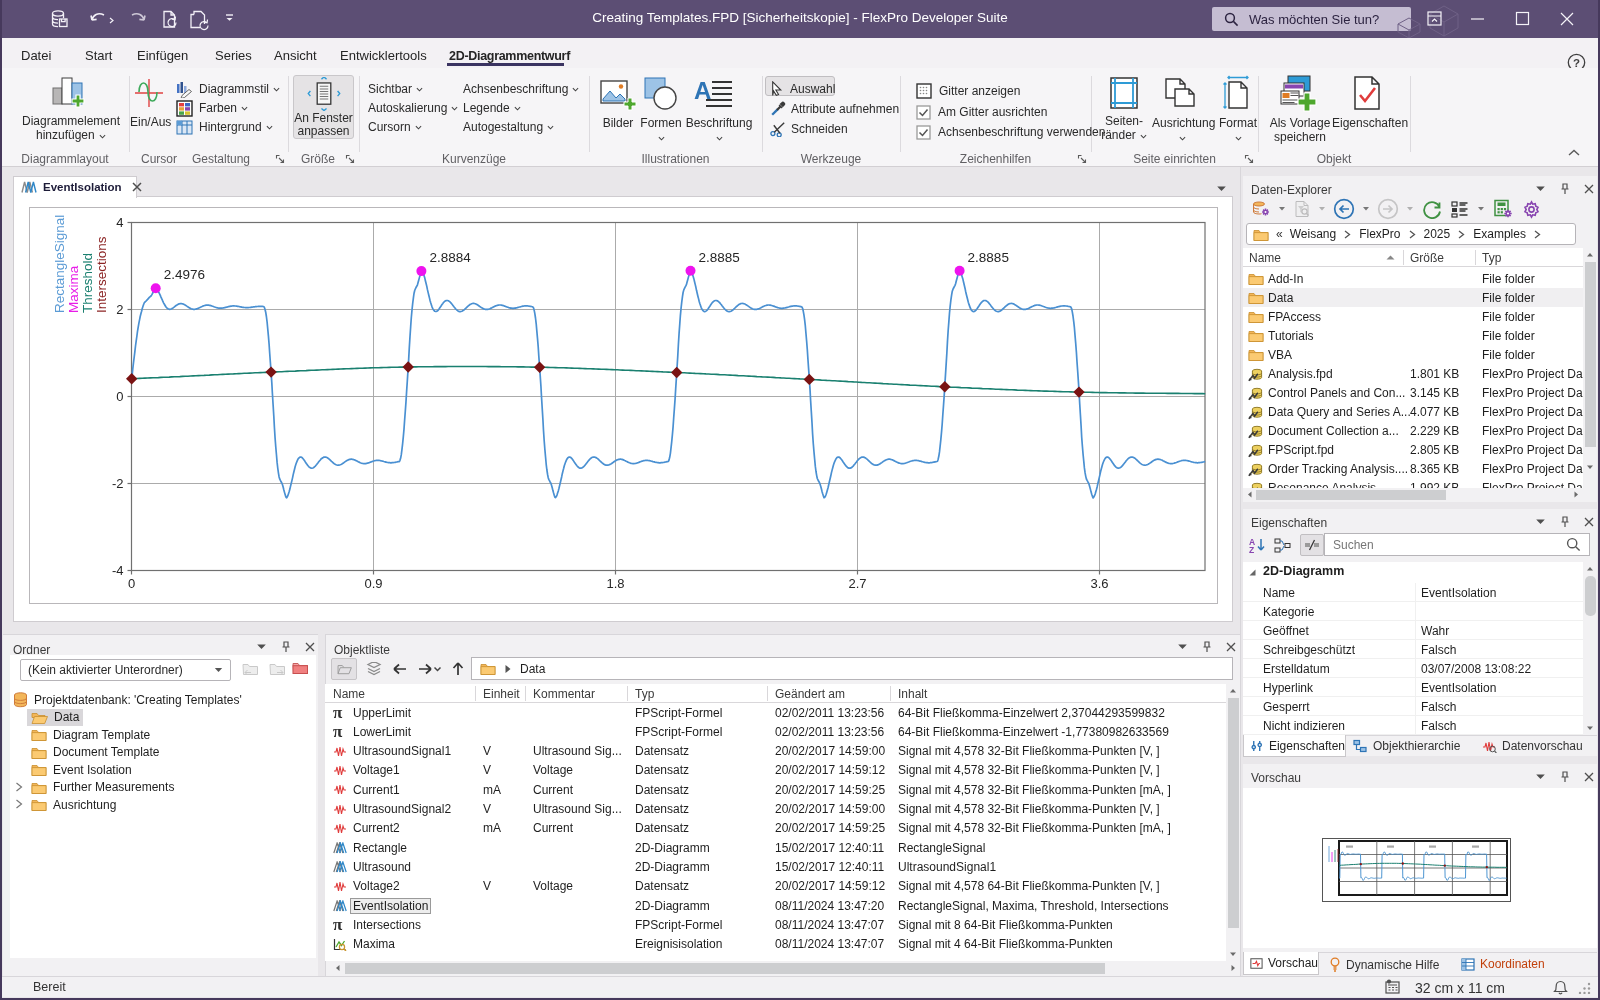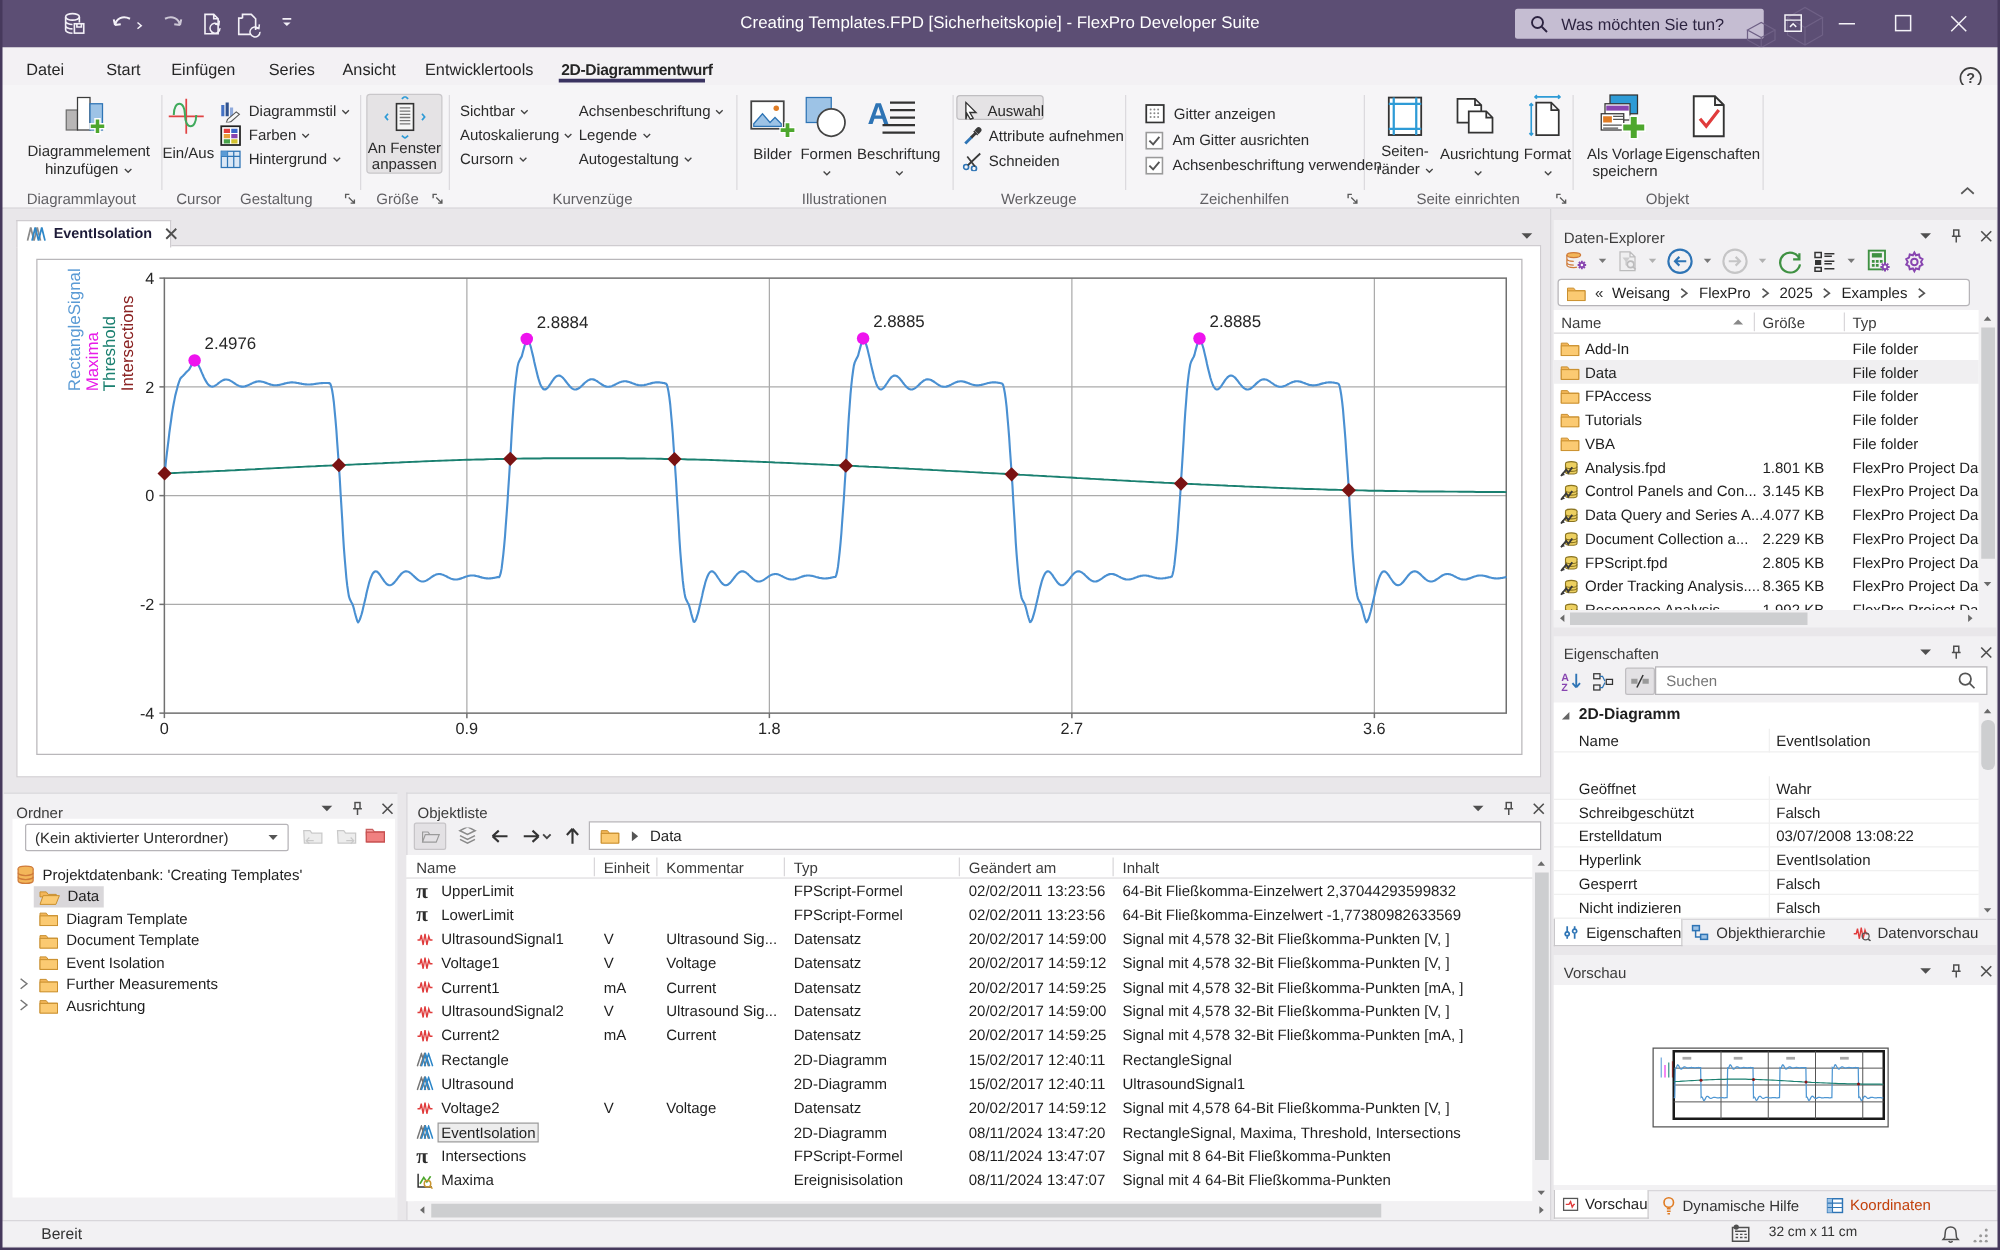--- a/index.html
+++ b/index.html
@@ -1031,20 +1031,24 @@
 <div class="abs" style="left:1243px;top:562px;width:340px;height:173px;background:#fff">
 <svg class="abs" style="left:5px;top:6px" width="9" height="9" viewBox="0 0 9 9">
       <path d="M7.5 1.5 v6 h-6z" fill="#666"></path>
     </svg>
 <div class="abs" style="left:20px;top:2px;font-weight:bold;font-size:12.5px">2D-Diagramm</div>
 <div class="abs" style="left:0;top:21px;width:340px;height:19px;border-bottom:1px solid #f0f0f0">
 <div class="abs" style="left:20px;top:2.5px">Name</div>
 <div class="abs" style="left:178px;top:2.5px">EventIsolation</div>
 <div class="abs" style="left:172px;top:0;width:1px;height:19px;background:#f0f0f0"></div>
 </div>
+<div class="abs" style="left:0;top:40px;width:340px;height:19px;border-bottom:1px solid #f0f0f0">
+<div class="abs" style="left:20px;top:2.5px">Kategorie</div>
+<div class="abs" style="left:172px;top:0;width:1px;height:19px;background:#f0f0f0"></div>
+</div>
 <div class="abs" style="left:0;top:59px;width:340px;height:19px;border-bottom:1px solid #f0f0f0">
 <div class="abs" style="left:20px;top:2.5px">Geöffnet</div>
 <div class="abs" style="left:178px;top:2.5px">Wahr</div>
 <div class="abs" style="left:172px;top:0;width:1px;height:19px;background:#f0f0f0"></div>
 </div>
 <div class="abs" style="left:0;top:78px;width:340px;height:19px;border-bottom:1px solid #f0f0f0">
 <div class="abs" style="left:20px;top:2.5px">Schreibgeschützt</div>
 <div class="abs" style="left:178px;top:2.5px">Falsch</div>
 <div class="abs" style="left:172px;top:0;width:1px;height:19px;background:#f0f0f0"></div>
 </div>
@@ -1175,21 +1179,21 @@
       <span style="margin-left:5px;color:#c2410c">Koordinaten</span>
     </div>
 </div>
 <div class="abs statusbar">
 <div class="abs" style="left:33px;top:3px;font-size:12.5px;color:#333">Bereit</div>
 <svg class="abs" style="left:1384px;top:2px" width="17" height="17" viewBox="0 0 17 17">
       <rect x="2" y="3" width="13" height="11" fill="none" stroke="#4f4f4f" stroke-width="1.2"></rect>
       <circle cx="5" cy="2.6" r="2.1" fill="#4f4f4f"></circle>
       <path d="M4 6 h9 M4.5 8.5 h2 m1.5 0 h2 m1.5 0 h2 M4.5 11 h2 m1.5 0 h2 m1.5 0 h2" stroke="#4f4f4f" stroke-width="1.1"></path>
     </svg>
-<div class="abs" style="left:1415px;top:3px;font-size:11px;color:#333">32 cm x 11 cm</div>
+<div class="abs" style="left:1415px;top:3px;font-size:14px;color:#333">32 cm x 11 cm</div>
 <svg class="abs" style="left:1552px;top:2px" width="17" height="17" viewBox="0 0 17 17" fill="none" stroke="#4f4f4f" stroke-width="1.2">
       <path d="M8.5 2.5 c2.8 0 4.3 2 4.3 4.5 l0.4 4 1.3 1.5 H2.5 l1.3 -1.5 0.4 -4 c0 -2.5 1.5 -4.5 4.3 -4.5z M7 13.8 a1.6 1.6 0 0 0 3 0"></path>
     </svg>
 <svg class="abs" style="left:1578px;top:5px" width="14" height="12" viewBox="0 0 14 12" fill="#9a9a9a">
       <circle cx="11" cy="2" r="1.2"></circle>
       <circle cx="6.5" cy="6.5" r="1.2"></circle>
       <circle cx="11" cy="6.5" r="1.2"></circle>
       <circle cx="2" cy="11" r="1.2"></circle>
       <circle cx="6.5" cy="11" r="1.2"></circle>
       <circle cx="11" cy="11" r="1.2"></circle>

